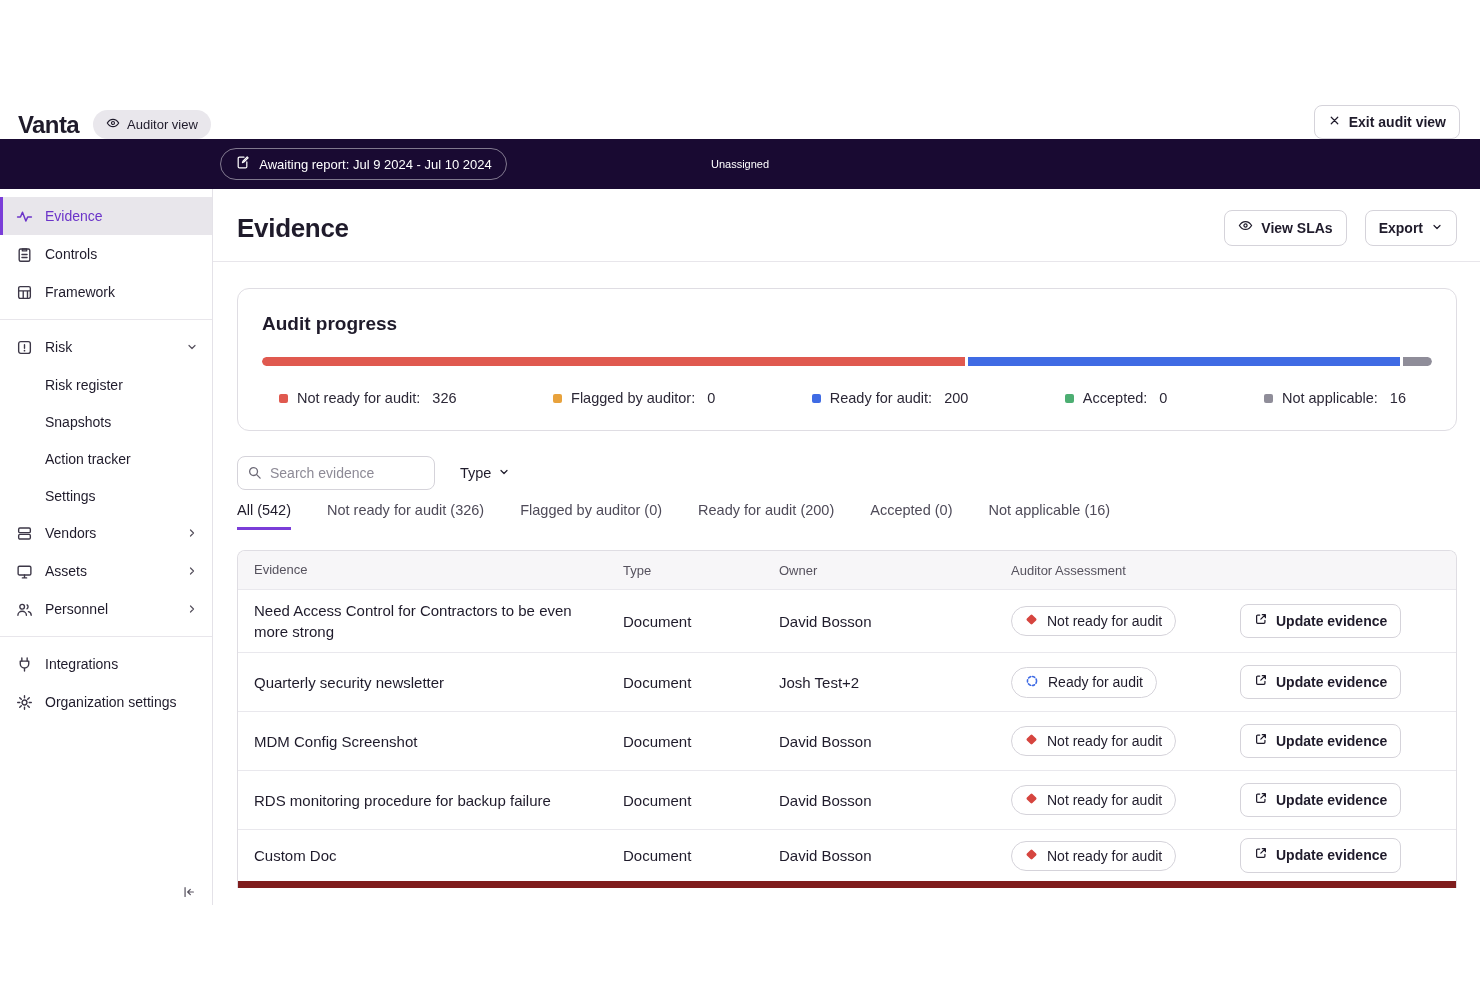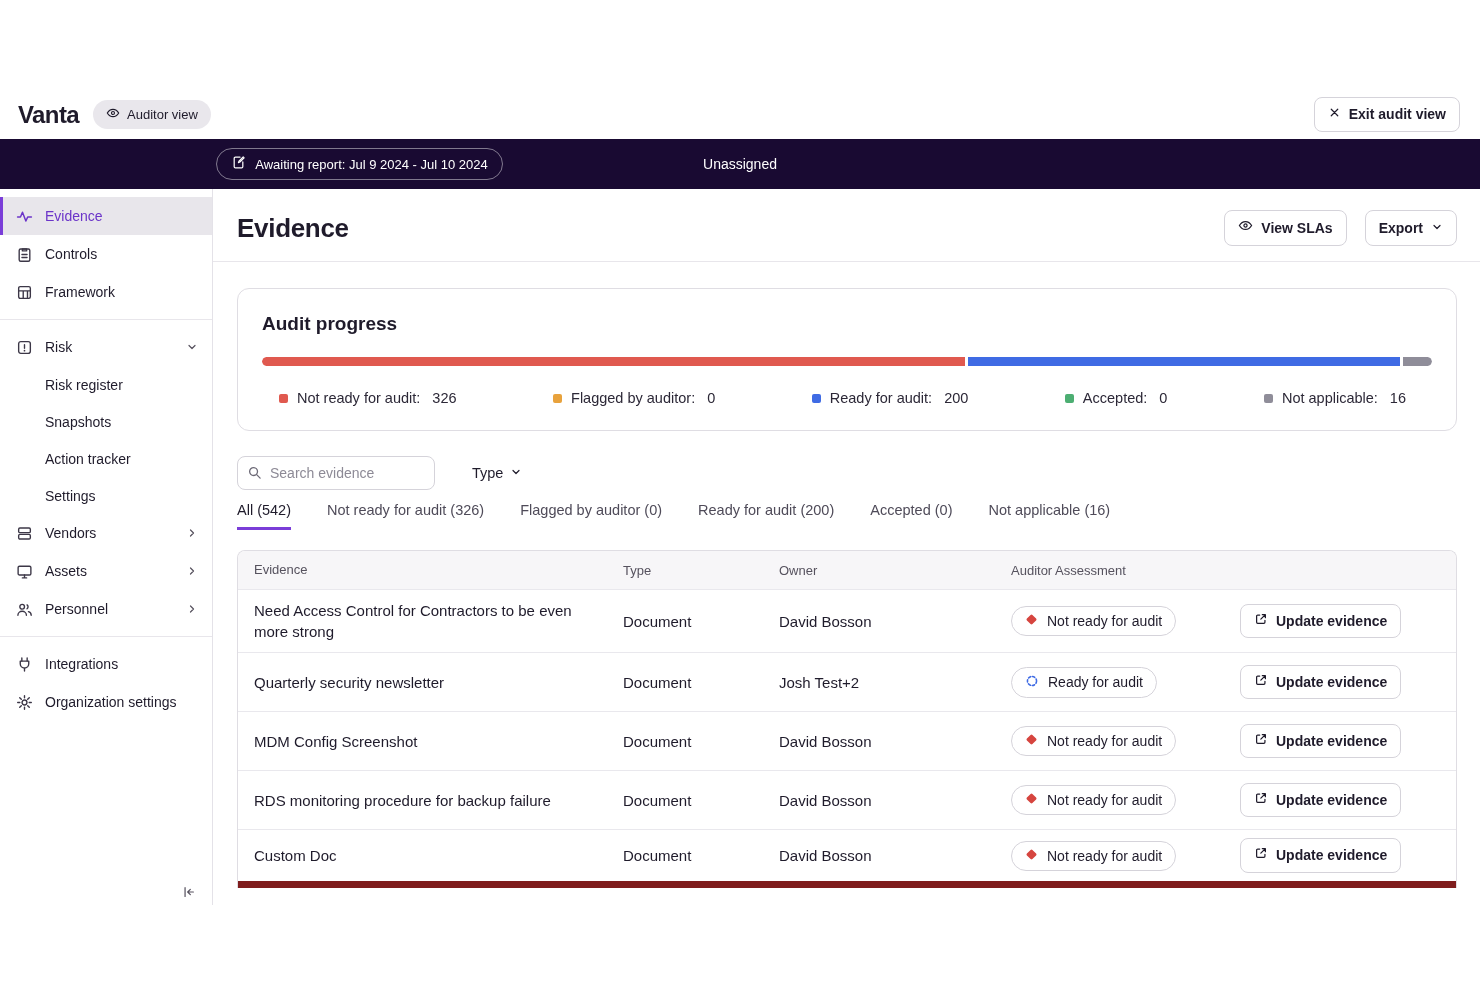--- a/index.html
+++ b/index.html
@@ -1,30 +1,30 @@
 <!DOCTYPE html>
 <html><head>
 <meta charset="utf-8">
 <style>
   * { margin:0; padding:0; box-sizing:border-box; }
   html,body { background:#fff; }
   body { width:1480px; height:987px; font-family:"Liberation Sans",sans-serif; color:#1f1b2b; overflow:hidden; }
 
   
-  .topbar { height:49px; margin-top:90px; display:flex; align-items:center; justify-content:space-between; padding:0 20px 0 18px; }
+  .topbar { height:49px; margin-top:90px; display:flex; align-items:flex-end; justify-content:space-between; padding:0 20px 0 18px; }
   .brand-group { display:flex; align-items:center; gap:14px; }
   .logo { font-size:24px; font-weight:800; letter-spacing:-0.6px; }
   .pill-badge { display:inline-flex; align-items:center; gap:7px; background:#e9e7ec; border-radius:999px; padding:6px 13px; font-size:13px; color:#1f1b2b; }
   .btn { display:inline-flex; align-items:center; gap:8px; background:#fff; border:1px solid #d5d3da; border-radius:8px; padding:7px 13px; font-size:14px; font-weight:700; color:#1f1b2b; cursor:pointer; font-family:inherit; line-height:1.3; }
 
   
   .banner { height:50px; background:#190a32; color:#fff; display:grid; grid-template-columns:1fr auto 1fr; align-items:center; padding:0 16px; }
   .banner-title { font-size:15px; font-weight:600; }
   .banner-pill { display:inline-flex; align-items:center; gap:9px; border:1px solid rgba(255,255,255,.45); border-radius:999px; padding:6px 14px; font-size:13px; justify-self:center; }
-  .banner-right { text-align:right; font-size:14px; }
+  .banner-right { text-align:right; font-size:11px; }
 
   
   .app { display:flex; height:716px; overflow:hidden; }
   .sidebar { width:213px; border-right:1px solid #e4e2e8; padding-top:8px; position:relative; flex-shrink:0; }
   .nav-item { height:38px; display:flex; align-items:center; gap:12px; padding:0 14px 0 13px; font-size:14px; color:#1f1b2b; cursor:pointer; border-left:3px solid transparent; }
   .nav-item .icon { width:17px; height:17px; color:#3c3747; display:flex; align-items:center; justify-content:center; flex-shrink:0; }
   .nav-item.active { background:#e8e6eb; border-left-color:#7a3dd8; color:#6b34c9; }
   .nav-item.active .icon { color:#6b34c9; }
   .nav-sub { height:37px; display:flex; align-items:center; padding-left:45px; font-size:14px; color:#1f1b2b; cursor:pointer; }
   .nav-divider { border-top:1px solid #e8e6eb; margin:8px 0; }
@@ -42,21 +42,21 @@
   .card h2 { font-size:19px; font-weight:700; }
   .progress { margin-top:22px; height:9px; border-radius:5px; overflow:hidden; display:flex; gap:3px; background:#fff; }
   .progress .seg { height:100%; }
   .progress .seg.last { flex:1; }
   .legend { margin-top:24px; display:flex; justify-content:space-between; padding:0 26px 0 17px; }
   .legend-item { display:flex; align-items:center; gap:9px; font-size:14.5px; color:#2c2837; }
   .swatch { width:9px; height:9px; border-radius:2px; flex-shrink:0; }
   .legend-count { margin-left:3px; }
 
   
-  .filter-row { margin-top:25px; display:flex; align-items:center; gap:37px; }
+  .filter-row { margin-top:25px; display:flex; align-items:center; gap:25px; }
   .search { position:relative; width:198px; }
   .search input { width:100%; height:34px; border:1px solid #d5d3da; border-radius:8px; padding:0 10px 0 32px; font-size:14px; font-family:inherit; color:#1f1b2b; outline:none; }
   .search input::placeholder { color:#8d8a96; }
   .search .s-icon { position:absolute; left:10px; top:9px; color:#6d6a77; }
   .type-dd { display:inline-flex; align-items:center; gap:7px; font-size:14.5px; color:#1f1b2b; cursor:pointer; }
 
   
   .tabs { margin-top:12px; display:flex; gap:36px; }
   .tab { font-size:14.5px; color:#4f4b59; padding-bottom:9px; cursor:pointer; border-bottom:3px solid transparent; }
   .tab.active { color:#1f1b2b; border-bottom-color:#7a3dd8; }

